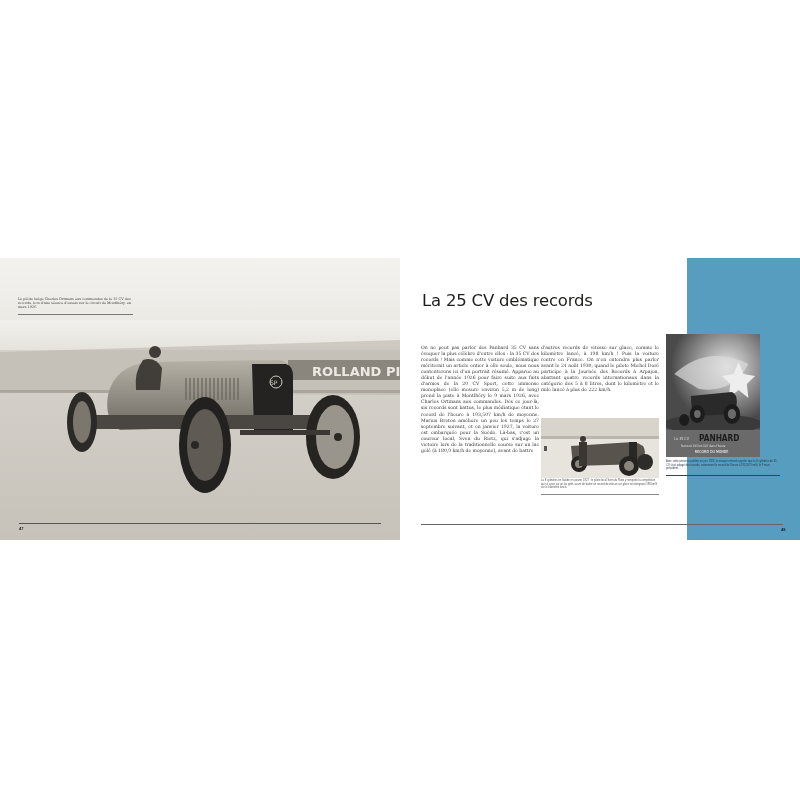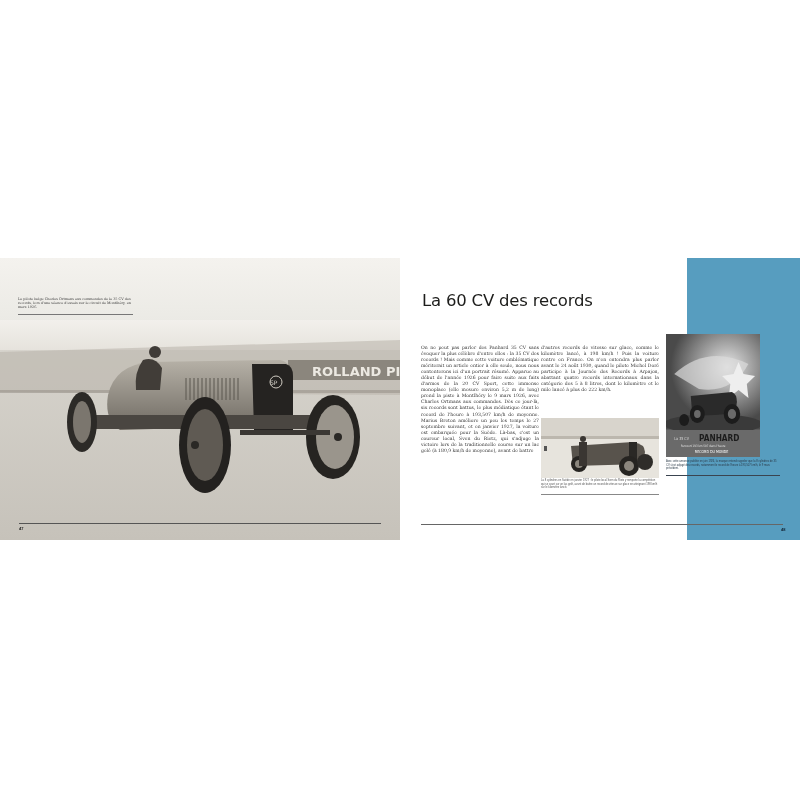--- a/index.html
+++ b/index.html
@@ -136,21 +136,21 @@
       </svg>
     </div>
 
     <div class="folio-rule-left"></div>
     <div class="folio-left">47</div>
   </div>
 
   <div class="page-right">
     <div class="blue-block"></div>
 
-    <div class="title">La 60 CV des records</div>
+    <div class="title">La 25 CV des records</div>
 
     <div class="col col1">
       <p>On ne peut pas parler des Panhard 35 CV sans évoquer la plus célèbre d'entre elles : la 35 CV des records ! Mais comme cette voiture emblématique mériterait un article entier à elle seule, nous nous contenterons ici d'un portrait résumé. Apparue au début de l'année 1926 pour faire suite aux faits d'armes de la 20 CV Sport, cette immense monoplace (elle mesure environ 5,2 m de long) prend la piste à Montlhéry le 9 mars 1926, avec Charles Ortmans aux commandes. Dès ce jour-là, six records sont battus, le plus médiatique étant le record de l'heure à 193,507 km/h de moyenne. Marius Breton améliore un peu les temps le 27 septembre suivant, et en janvier 1927, la voiture est embarquée pour la Suède. Là-bas, c'est un coureur local, Sven du Rietz, qui s'adjuge la victoire lors de la traditionnelle course sur un lac gelé (à 180,9 km/h de moyenne), avant de battre</p>
     </div>
     <div class="col col2">
       <p>d'autres records de vitesse sur glace, comme le kilomètre lancé, à 198 km/h ! Puis la voiture rentre en France. On n'en entendra plus parler avant le 24 août 1930, quand le pilote Michel Doré participe à la Journée des Records à Arpajon, abattant quatre records internationaux dans la catégorie des 5 à 8 litres, dont le kilomètre et le mile lancé à plus de 222 km/h.</p>
     </div>
 
     <div class="inset-photo">
       <svg viewBox="0 0 118 60" preserveAspectRatio="none">

